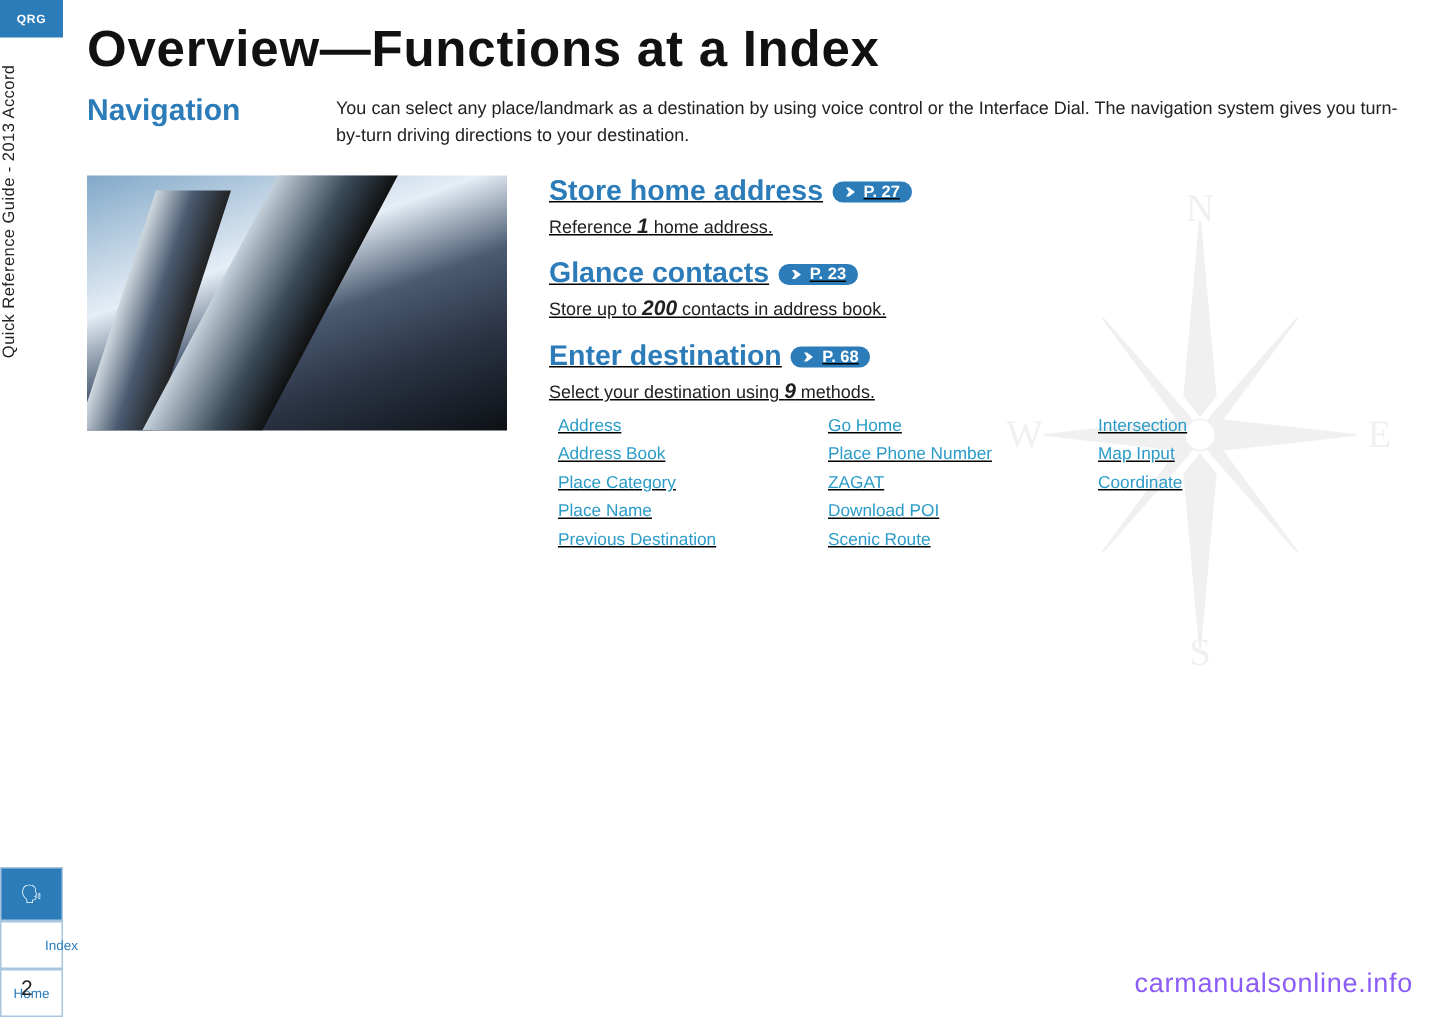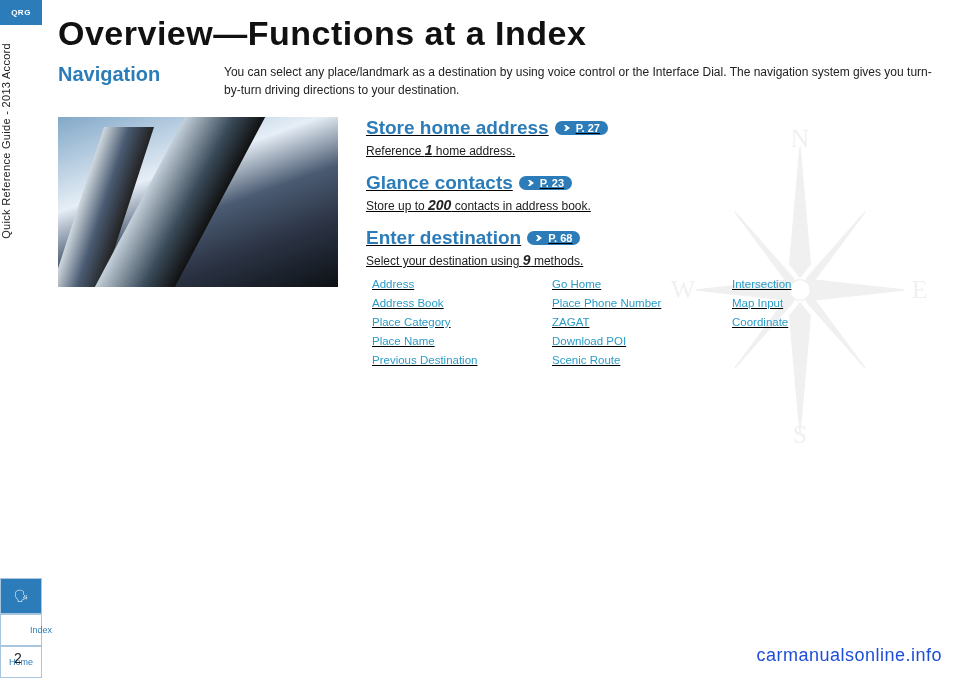--- a/index.html
+++ b/index.html
@@ -189,21 +189,21 @@
     }
     .compass svg {
       width: 100%;
       height: 100%;
     }
     .watermark {
       position: absolute;
       right: 18px;
       bottom: 12px;
       font-size: 18px;
-      color: #1d4ed8;
+      color: #8b5cf6;
       letter-spacing: 0.5px;
       font-weight: 400;
       margin-top: 24px;
     }
     .side-voice-icon {
       font-size: 12px;
     }
   </style>
 </head>
 <body>

